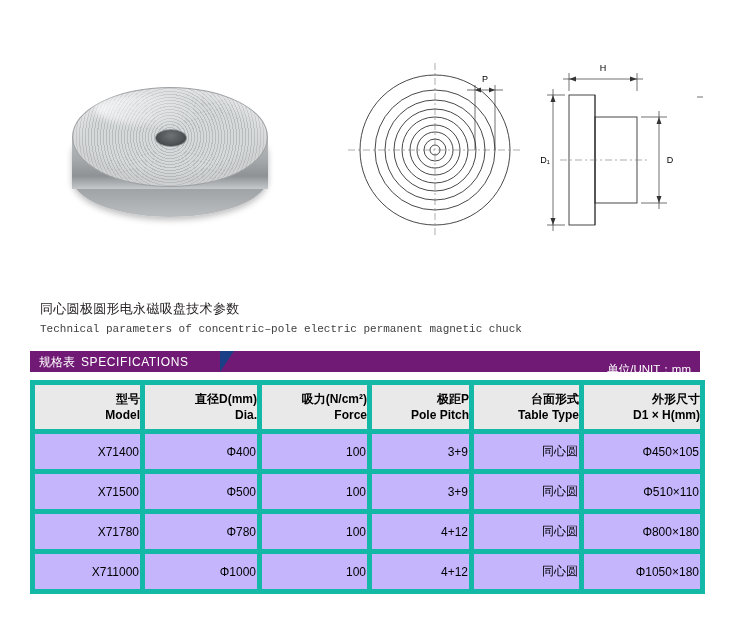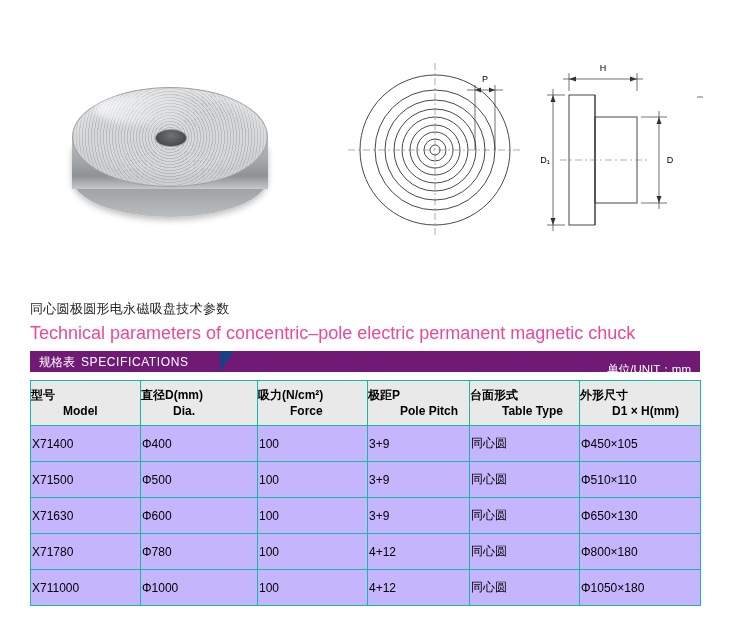--- a/index.html
+++ b/index.html
@@ -99,33 +99,34 @@
     position: absolute;
     left: 345px;
     top: 55px;
     width: 360px;
     height: 200px;
   }
 
   
   .titles {
     position: absolute;
-    left: 30px;
+    left: 40px;
     top: 300px;
     width: 670px;
   }
   .title-cn {
     font-size: 13px;
     color: #231f20;
     letter-spacing: 0.3px;
     margin-bottom: 5px;
   }
   .title-en {
-    font-size: 18px;
-    color: #ec4899;
+    font-size: 11px;
+    color: #404040;
+    font-family: Liberation Mono, monospace;
   }
 
   
   .spec-bar {
     position: absolute;
     left: 30px;
     top: 351px;
     width: 670px;
     height: 21px;
     background: #701a75;
@@ -169,22 +170,22 @@
     top: 380px;
     width: 670px;
   }
   table.spec-table {
     width: 670px;
     border-collapse: collapse;
     table-layout: fixed;
   }
   table.spec-table th,
   table.spec-table td {
-    border: 1px solid #14b8a6;
-    text-align: left;
+    border: 5px solid #14b8a6;
+    text-align: right;
     font-size: 12px;
     color: #000000;
   }
   table.spec-table thead th {
     background: #e9e9e9;
     height: 40px;
     font-weight: bold;
     line-height: 1.35;
     padding: 2px 0;
   }
@@ -343,28 +344,20 @@
         </tr>
         <tr>
           <td>X71500</td>
           <td>Φ500</td>
           <td>100</td>
           <td>3+9</td>
           <td>同心圆</td>
           <td>Φ510×110</td>
         </tr>
         <tr>
-          <td>X71630</td>
-          <td>Φ600</td>
-          <td>100</td>
-          <td>3+9</td>
-          <td>同心圆</td>
-          <td>Φ650×130</td>
-        </tr>
-        <tr>
           <td>X71780</td>
           <td>Φ780</td>
           <td>100</td>
           <td>4+12</td>
           <td>同心圆</td>
           <td>Φ800×180</td>
         </tr>
         <tr>
           <td>X711000</td>
           <td>Φ1000</td>

